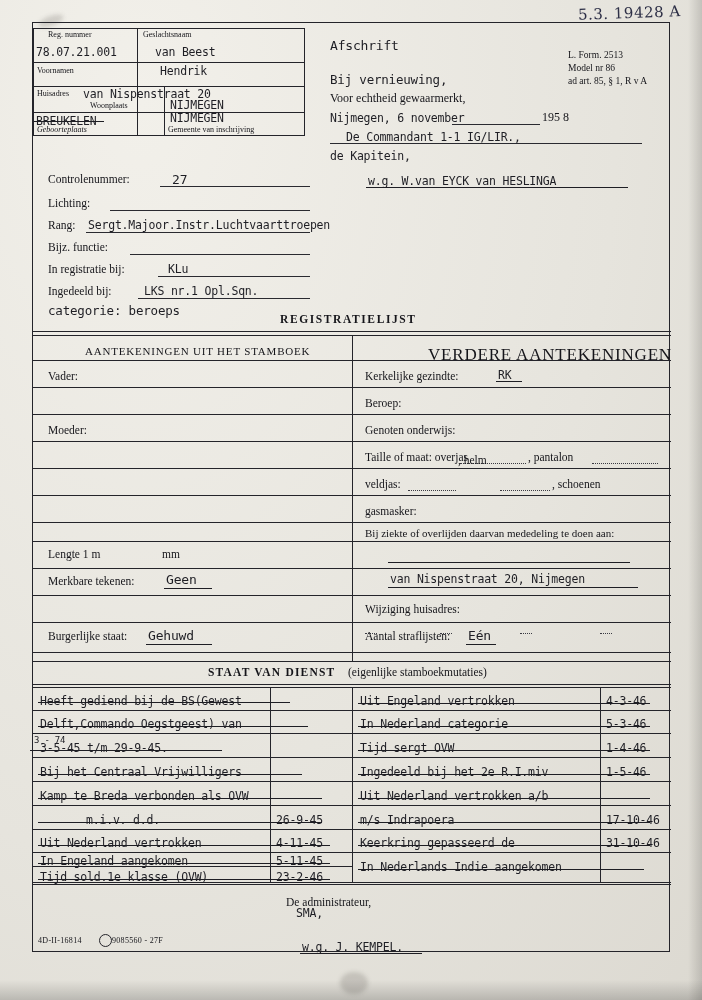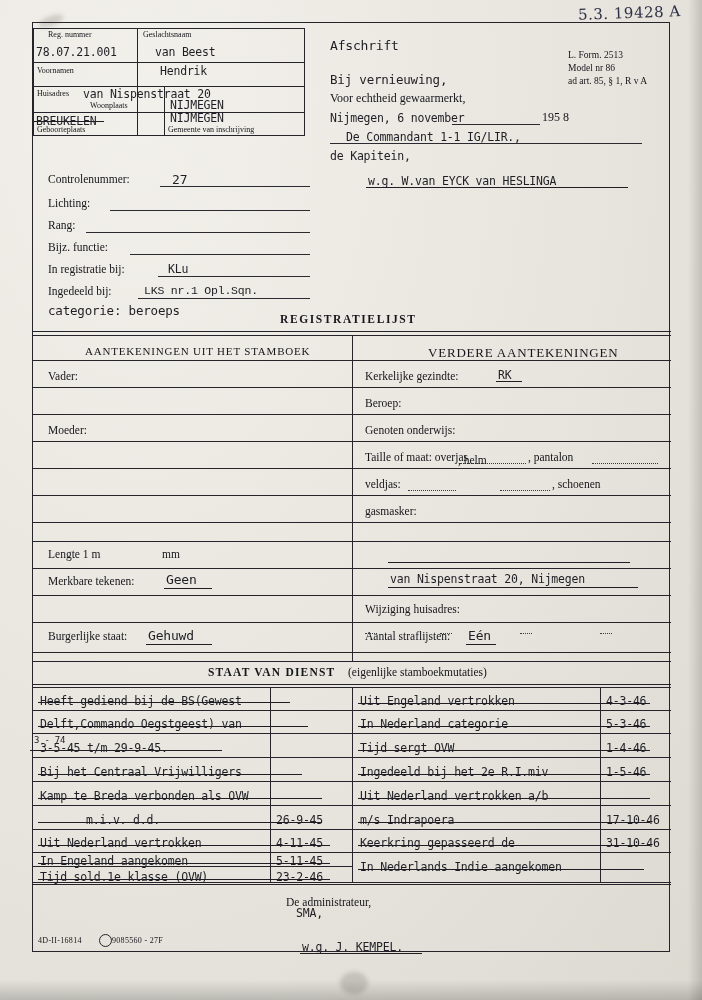--- a/index.html
+++ b/index.html
@@ -99,21 +99,21 @@
   <div class="prt xs lbl" style="left:37px;top:66px;">Voornamen</div>
   <div class="tw lbl" style="left:160px;top:64px;">Hendrik</div>
 
   <div class="prt xs lbl" style="left:37px;top:89px;">Huisadres</div>
   <div class="tw lbl" style="left:83px;top:87px;">van Nispenstraat 20</div>
 
   <div class="prt xs lbl" style="left:90px;top:101px;">Woonplaats</div>
   <div class="tw lbl" style="left:170px;top:98px;">NIJMEGEN</div>
   <div class="tw lbl" style="left:170px;top:111px;">NIJMEGEN</div>
 
-  <div class="prt xs lbl" style="left:37px;top:125px;">Geboorteplaats</div>
+  <div class="prt xs lbl" style="left:37px;top:125px;font-style:italic;">Geboorteplaats</div>
   <div class="prt xs lbl" style="left:168px;top:125px;">Gemeente van inschrijving</div>
 
   <div class="tw lbl" style="left:36px;top:114px;color:#1e1e24;">BREUKELEN</div>
   <div class="strike" style="left:34px;top:121px;width:70px;"></div>
 
   <div class="tw lbl" style="left:330px;top:38px;font-size:13px;">Afschrift</div>
 
   <div class="prt sm lbl" style="left:568px;top:50px;">L. Form. 2513</div>
   <div class="prt sm lbl" style="left:568px;top:63px;">Model nr 86</div>
   <div class="prt sm lbl" style="left:568px;top:76px;">ad art. 85, § 1, R v A</div>
@@ -135,44 +135,45 @@
   <div class="prt lbl" style="left:48px;top:173px;">Controlenummer:</div>
   <div class="dash" style="left:160px;top:186px;width:150px;"></div>
   <div class="tw lbl" style="left:172px;top:172px;font-size:13px;">27</div>
 
   <div class="prt lbl" style="left:48px;top:197px;">Lichting:</div>
   <div class="dash" style="left:110px;top:210px;width:200px;"></div>
   <div class="tw lbl" style="left:118px;top:196px;"></div>
 
   <div class="prt lbl" style="left:48px;top:219px;">Rang:</div>
   <div class="dash" style="left:86px;top:232px;width:224px;"></div>
+  <div class="tw lbl" style="left:88px;top:218px;">Sergt.Majoor.Instr.Luchtvaarttroepen</div>
 
   <div class="prt lbl" style="left:48px;top:241px;text-align:right;">Bijz. functie:</div>
   <div class="dash" style="left:130px;top:254px;width:180px;"></div>
   <div class="tw lbl" style="left:136px;top:240px;"></div>
 
   <div class="prt lbl" style="left:48px;top:263px;">In registratie bij:</div>
   <div class="dash" style="left:158px;top:276px;width:152px;"></div>
   <div class="tw lbl" style="left:168px;top:262px;">KLu</div>
 
   <div class="prt lbl" style="left:48px;top:285px;">Ingedeeld bij:</div>
   <div class="dash" style="left:138px;top:298px;width:172px;"></div>
-  <div class="tw lbl" style="left:144px;top:284px;font-family:Liberation Mono, monospace;">LKS nr.1 Opl.Sqn.</div>
+  <div class="tw lbl" style="left:144px;top:284px;">LKS nr.1 Opl.Sqn.</div>
 
   <div class="tw lbl" style="left:48px;top:303px;font-size:12.5px;">categorie: beroeps</div>
 
   <div class="prt bold lbl" style="left:280px;top:313px;letter-spacing:1.6px;font-size:11.5px;">REGISTRATIELIJST</div>
 
   <div class="hline" style="left:33px;top:331px;width:638px;"></div>
   <div class="hline" style="left:33px;top:335px;width:638px;"></div>
 
   <div class="vline" style="left:352px;top:335px;height:326px;"></div>
 
   <div class="prt lbl" style="left:85px;top:345px;letter-spacing:.8px;font-size:11px;">AANTEKENINGEN UIT HET STAMBOEK</div>
-  <div class="prt lbl" style="left:428px;top:345px;letter-spacing:.8px;font-size:13px;">VERDERE AANTEKENINGEN</div>
+  <div class="prt lbl" style="left:428px;top:345px;letter-spacing:.8px;font-size:17px;">VERDERE AANTEKENINGEN</div>
 
   <div class="hline" style="left:33px;top:360px;width:638px;"></div>
 
   <div class="hline" style="left:33px;top:387px;width:319px;"></div>
   <div class="hline" style="left:33px;top:414px;width:319px;"></div>
   <div class="hline" style="left:33px;top:441px;width:319px;"></div>
   <div class="hline" style="left:33px;top:468px;width:319px;"></div>
   <div class="hline" style="left:33px;top:495px;width:319px;"></div>
   <div class="hline" style="left:33px;top:522px;width:319px;"></div>
   <div class="hline" style="left:33px;top:541px;width:319px;"></div>
@@ -218,20 +219,21 @@
 
   <div class="prt lbl" style="left:365px;top:478px;">veldjas:</div>
   <div class="prt lbl" style="left:458px;top:454px;">, helm</div>
   <div class="prt lbl" style="left:552px;top:478px;">, schoenen</div>
   <div class="dot" style="left:408px;top:490px;width:48px;"></div>
   <div class="dot" style="left:500px;top:490px;width:50px;"></div>
 
   <div class="prt lbl" style="left:365px;top:505px;">gasmasker:</div>
 
   <div class="prt lbl" style="left:365px;top:510px;"></div>
+  <div class="prt lbl" style="left:365px;top:527px;font-size:11px;">Bij ziekte of overlijden daarvan mededeling te doen aan:</div>
 
   <div class="strike" style="left:388px;top:562px;width:242px;"></div>
   <div class="tw lbl" style="left:390px;top:572px;">van Nispenstraat 20, Nijmegen</div>
   <div class="strike" style="left:388px;top:587px;width:250px;"></div>
 
   <div class="prt lbl" style="left:365px;top:603px;">Wijziging huisadres:</div>
   <div class="dot" style="left:365px;top:633px;width:12px;"></div>
   <div class="dot" style="left:440px;top:633px;width:12px;"></div>
   <div class="dot" style="left:520px;top:633px;width:12px;"></div>
   <div class="dot" style="left:600px;top:633px;width:12px;"></div>

